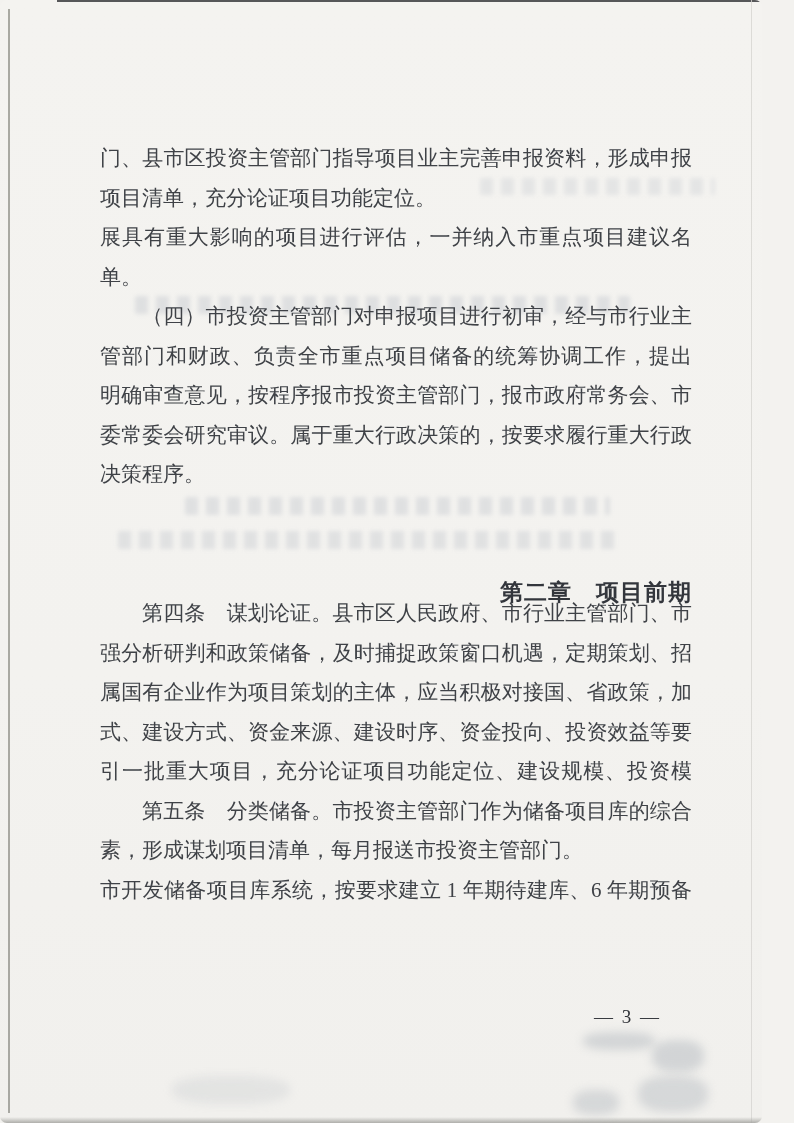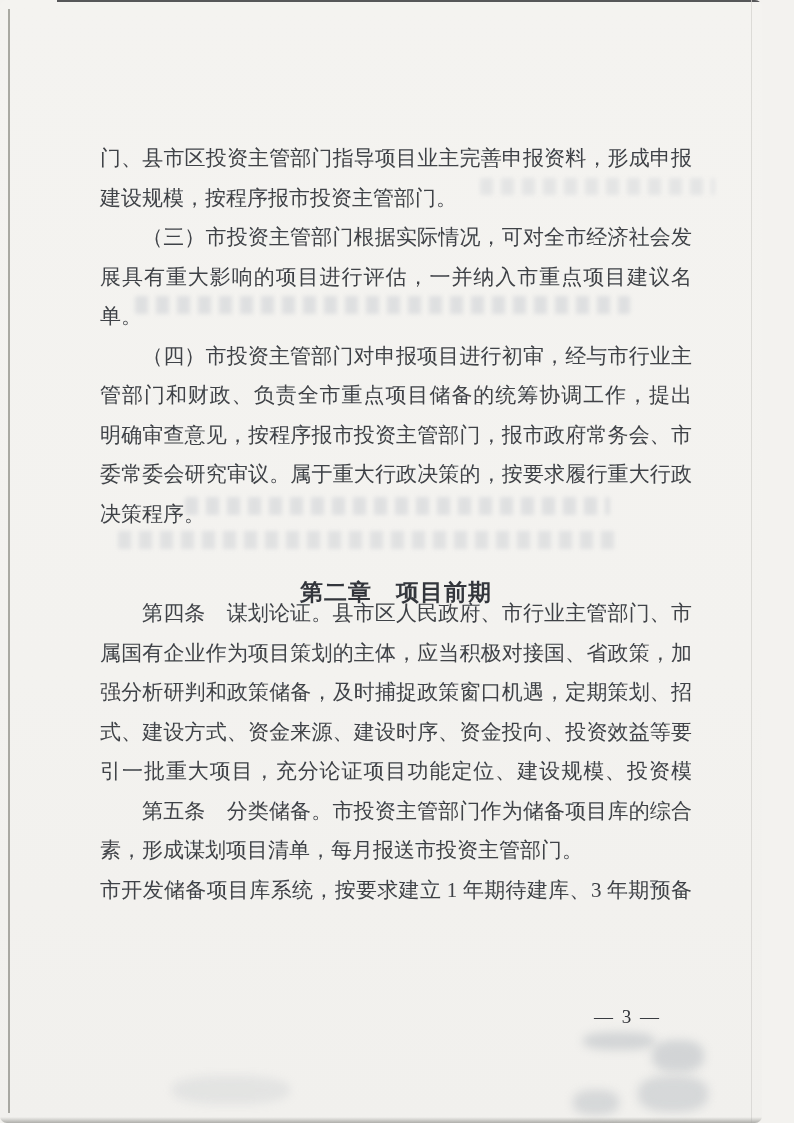--- a/index.html
+++ b/index.html
@@ -70,21 +70,21 @@
   .line.last { text-align-last: left; }
   .line.indent { text-indent: 42px; }
 
   .chapter-heading {
     position: absolute;
     top: 573px;
     left: 100px;
     width: 592px;
     height: 40px;
     line-height: 40px;
-    text-align: center;
+    text-align: right;
     font-size: 23px;
     font-weight: bold;
     letter-spacing: 1px;
     color: #33363c;
   }
 
   .page-number {
     position: absolute;
     left: 594px;
     top: 1006px;
@@ -109,39 +109,38 @@
   <div class="ghost g3"></div>
   <div class="ghost g4"></div>
   <div class="blob b1"></div>
   <div class="blob b2"></div>
   <div class="blob b3"></div>
   <div class="blob b4"></div>
   <div class="blob b5"></div>
 
   <div class="textblock block1">
     <div class="line full">门、县市区投资主管部门指导项目业主完善申报资料，形成申报</div>
-    <div class="line last">建设规模，按程序报市投资主管部门。</div>
-    <div class="line full indent">（三）市投资主管部门根据实际情况，可对全市经济社会发</div>
+    <div class="line last">项目清单，充分论证项目功能定位。</div>
     <div class="line full">展具有重大影响的项目进行评估，一并纳入市重点项目建议名</div>
     <div class="line last">单。</div>
     <div class="line full indent">（四）市投资主管部门对申报项目进行初审，经与市行业主</div>
     <div class="line full">管部门和财政、负责全市重点项目储备的统筹协调工作，提出</div>
     <div class="line full">明确审查意见，按程序报市投资主管部门，报市政府常务会、市</div>
     <div class="line full">委常委会研究审议。属于重大行政决策的，按要求履行重大行政</div>
     <div class="line last">决策程序。</div>
   </div>
 
   <div class="chapter-heading">第二章　项目前期</div>
 
   <div class="textblock block2">
     <div class="line full indent">第四条　谋划论证。县市区人民政府、市行业主管部门、市</div>
+    <div class="line full">强分析研判和政策储备，及时捕捉政策窗口机遇，定期策划、招</div>
     <div class="line full">属国有企业作为项目策划的主体，应当积极对接国、省政策，加</div>
-    <div class="line full">强分析研判和政策储备，及时捕捉政策窗口机遇，定期策划、招</div>
     <div class="line full">式、建设方式、资金来源、建设时序、资金投向、投资效益等要</div>
     <div class="line full">引一批重大项目，充分论证项目功能定位、建设规模、投资模</div>
     <div class="line full indent">第五条　分类储备。市投资主管部门作为储备项目库的综合</div>
     <div class="line last">素，形成谋划项目清单，每月报送市投资主管部门。</div>
-    <div class="line full">市开发储备项目库系统，按要求建立 1 年期待建库、3 年期预备</div>
+    <div class="line full">市开发储备项目库系统，按要求建立 1 年期待建库、6 年期预备</div>
   </div>
 
   <div class="page-number">— 3 —</div>
 
 </div>
 
 </body></html>

